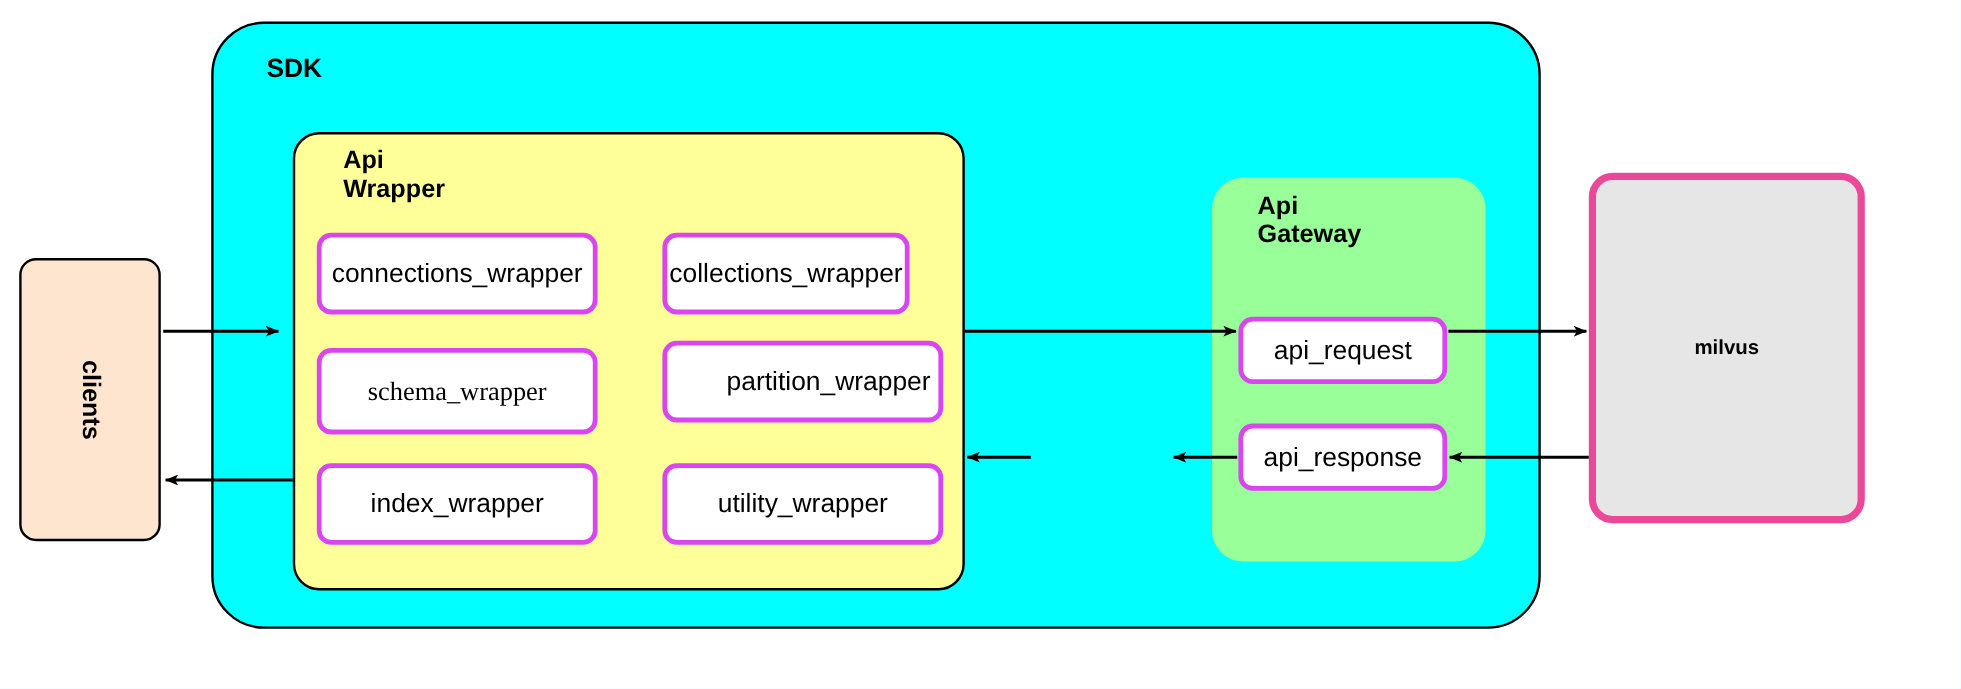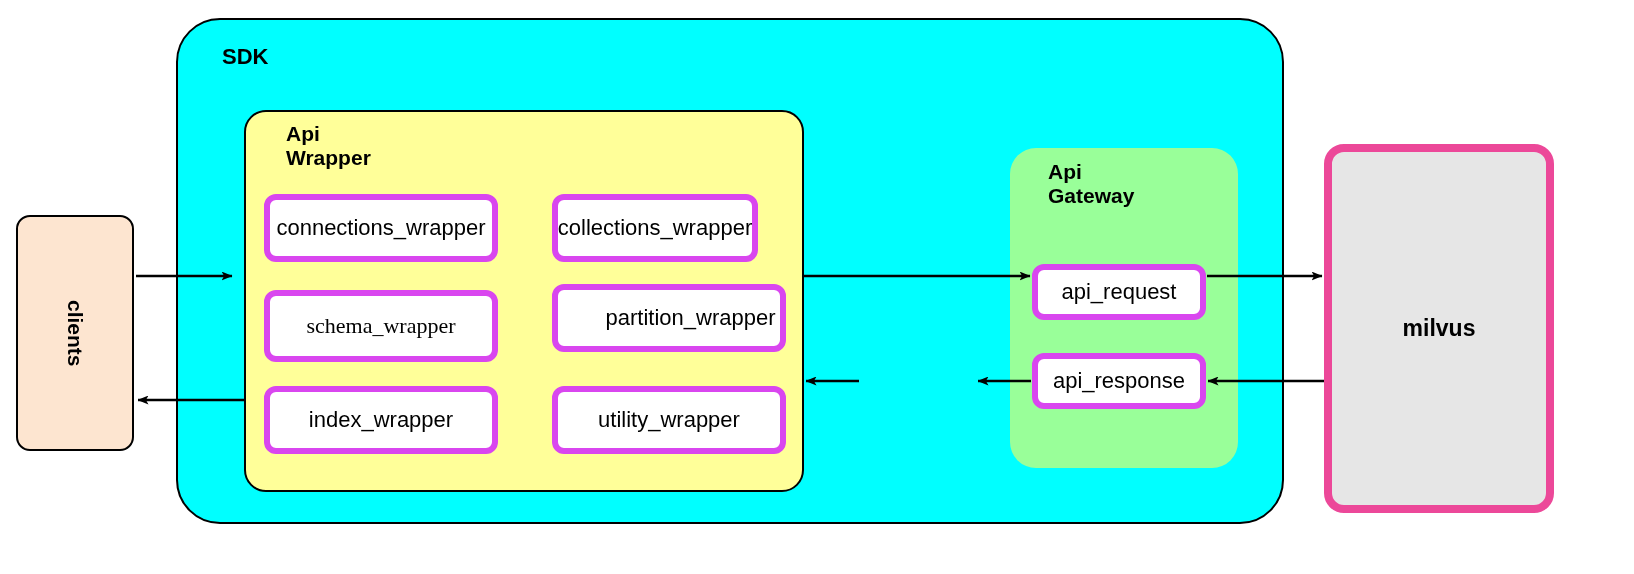--- a/index.html
+++ b/index.html
@@ -89,21 +89,21 @@
     font-size: 21px;
     font-weight: bold;
     line-height: 1.15;
     text-align: left;
     white-space: pre-line;
   }
 
   
   .box-white {
     background: #ffffff;
-    border: 6px solid #d946ef;
+    border: 4px solid #d946ef;
     border-radius: 12px;
     font-size: 22px;
   }
   .box-clients {
     left: 16px;
     top: 215px;
     width: 118px;
     height: 236px;
     background: #fde5d0;
     border: 2px solid #000000;
@@ -113,25 +113,25 @@
   }
   .box-clients .vtext {
     writing-mode: vertical-rl;
     text-orientation: mixed;
     white-space: nowrap;
   }
   .box-milvus {
     left: 1324px;
     top: 144px;
     width: 230px;
-    height: 369px;
+    height: 292px;
     background: #e6e6e6;
-    border: 8px solid #ec4899;
+    border: 6px solid #ec4899;
     border-radius: 20px;
-    font-size: 23px;
+    font-size: 17px;
     font-weight: bold;
   }
 
   
   .w-conn  { left: 264px; top: 194px; width: 234px; height: 68px; }
   .w-coll  { left: 552px; top: 194px; width: 206px; height: 68px; }
   .w-schema{ left: 264px; top: 290px; width: 234px; height: 72px; font-family: Liberation Serif, serif; }
   .w-part  { left: 552px; top: 284px; width: 234px; height: 68px; padding-left: 43px; }
   .w-index { left: 264px; top: 386px; width: 234px; height: 68px; }
   .w-util  { left: 552px; top: 386px; width: 234px; height: 68px; }

